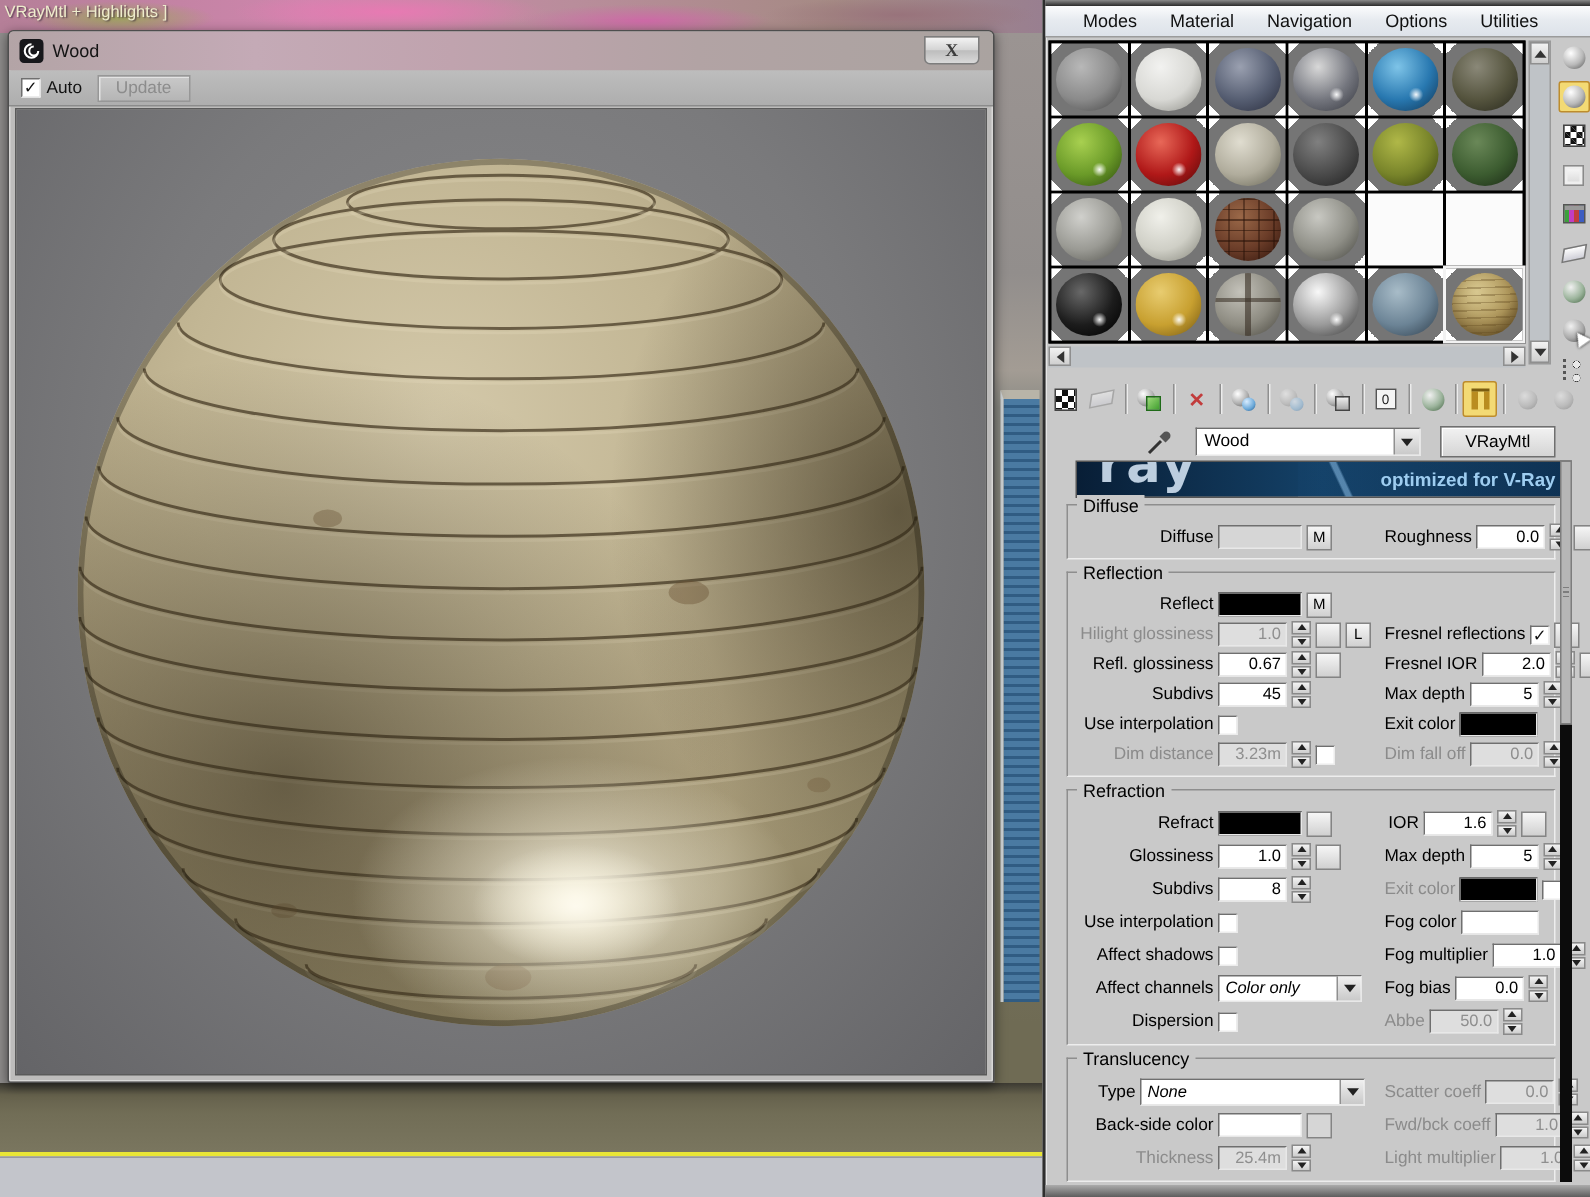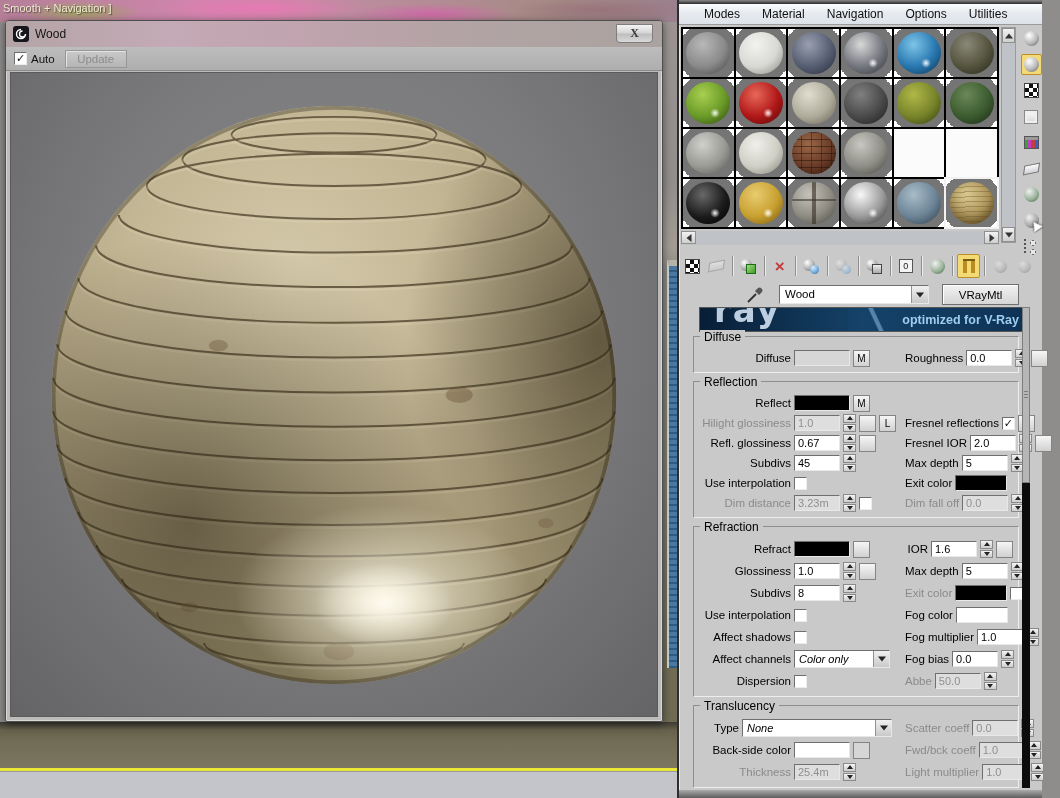--- a/index.html
+++ b/index.html
@@ -46,21 +46,21 @@
   #auto-label { font-size:11.5px; margin:0 10px 0 4px; color:#111; }
   #update-btn { width:62px; height:18px; background:linear-gradient(#c9c9c9,#b5b5b5); border:1px solid #979797;
     box-shadow:inset 1px 1px 0 #e3e3e3; color:#8c8c8c; font-size:11.5px; display:flex; align-items:center; justify-content:center; }
   #wood-toolbar .cb { margin-left:8px; }
   #preview-area { position:absolute; left:4px; top:51px; right:4px; bottom:4px;
     background:radial-gradient(ellipse at 50% 40%, #8a8a8c 0%, #7a7a7c 55%, #646467 100%);
     border:1px solid #5a5a5a; overflow:hidden; }
   #sphere-svg { position:absolute; left:34px; top:26px; width:578px; height:592px; }
 
   
-  #editor { position:absolute; left:677px; top:0; width:365px; height:798px; background:#c9c9c9;
+  #editor { position:absolute; left:695px; top:0; width:365px; height:798px; background:#c9c9c9;
     border-left:2px solid #2e2e2e; box-shadow:inset 1px 0 0 #e6e6e6; }
   #editor-topstrip { position:absolute; left:0; top:0; width:100%; height:4px; background:linear-gradient(#8a8a8a,#2b2b2b); }
   #menubar { position:absolute; left:0; top:4px; width:100%; height:21px;
     background:linear-gradient(#fbfcfd,#e7ebf0 45%,#dde2e9); border-bottom:1px solid #9b9b9b;
     display:flex; align-items:center; padding-left:14px; }
   .menu-item { font-size:12px; color:#101010; padding:0 11px; }
 
   #slot-grid { position:absolute; left:2px; top:27px; width:318px; height:202px;
     display:grid; grid-template-columns:repeat(6,1fr); grid-template-rows:repeat(4,1fr);
     background:#000; border:2px solid #000; gap:2px; }
@@ -167,21 +167,21 @@
   .group { position:relative; border:1px solid; border-color:#8e8e8e #ededed #ededed #8e8e8e; padding:11px 5px 4px; margin-bottom:8px; }
   .legend { position:absolute; top:-7px; left:6px; background:#c9c9c9; padding:0 4px; font-size:12px; color:#000; }
   .row { display:flex; align-items:center; height:20px; }
   .row-t { height:22px; }
   .hl { width:206px; display:flex; align-items:center; gap:3px; flex:none; }
   .hr { flex:1; display:flex; align-items:center; justify-content:flex-end; gap:3px; }
   .lbl { font-size:11.5px; color:#000; white-space:nowrap; min-width:92px; text-align:right; }
   .lbl-auto { min-width:0; }
   .lbl.dis { color:#8b8b8b; }
   .field { width:46px; height:16px; background:#fff; border:1px solid; border-color:#6f6f6f #e8e8e8 #e8e8e8 #6f6f6f;
-    font-size:11px; line-height:14px; padding:0 3px; overflow:hidden; color:#000; flex:none; }
+    font-size:11px; line-height:14px; padding:0 3px; overflow:hidden; color:#000; flex:none;text-align:right; }
   .field.dis { color:#8f8f8f; background:#dedede; }
   .spin { width:13px; height:18px; display:flex; flex-direction:column; gap:1px; flex:none; }
   .spin span { flex:1; background:linear-gradient(#f4f4f4,#cdcdcd); border:1px solid #8a8a8a; position:relative; }
   .spin .up::after { content:""; position:absolute; left:50%; top:50%; transform:translate(-50%,-50%);
     border-left:3px solid transparent; border-right:3px solid transparent; border-bottom:4px solid #222; }
   .spin .dn::after { content:""; position:absolute; left:50%; top:50%; transform:translate(-50%,-50%);
     border-left:3px solid transparent; border-right:3px solid transparent; border-top:4px solid #222; }
   .bsq { width:17px; height:17px; background:linear-gradient(#f6f6f6,#d0d0d0); border:1px solid #848484;
     font-size:10px; text-align:center; line-height:15px; color:#000; flex:none; }
   .bsq.dis { background:#d6d6d6; color:#9a9a9a; }
@@ -198,21 +198,21 @@
   #params-thumb::after { content:""; position:absolute; left:1px; right:1px; top:50%; height:8px; transform:translateY(-50%);
     background:repeating-linear-gradient(180deg,#7d7d7d 0 1px, rgba(0,0,0,0) 1px 3px); }
   #editor-bottomstrip { position:absolute; left:0; bottom:0; width:100%; height:8px; background:linear-gradient(#ababab,#5d5d5d); }
 </style>
 </head>
 <body>
 
 <div id="screen">
 
   <div id="vp-top"></div>
-  <div id="vp-label">Smooth + Navigation ]</div>
+  <div id="vp-label">VRayMtl + Highlights ]</div>
   <div id="vp-strip">
     <div id="vp-bldg"></div>
   </div>
   <div id="vp-ground"></div>
   <div id="vp-yellow-line"></div>
   <div id="vp-bottom-strip"></div>
 
   <div id="wood-window">
     <div id="wood-titlebar">
       <span id="wood-app-icon">

